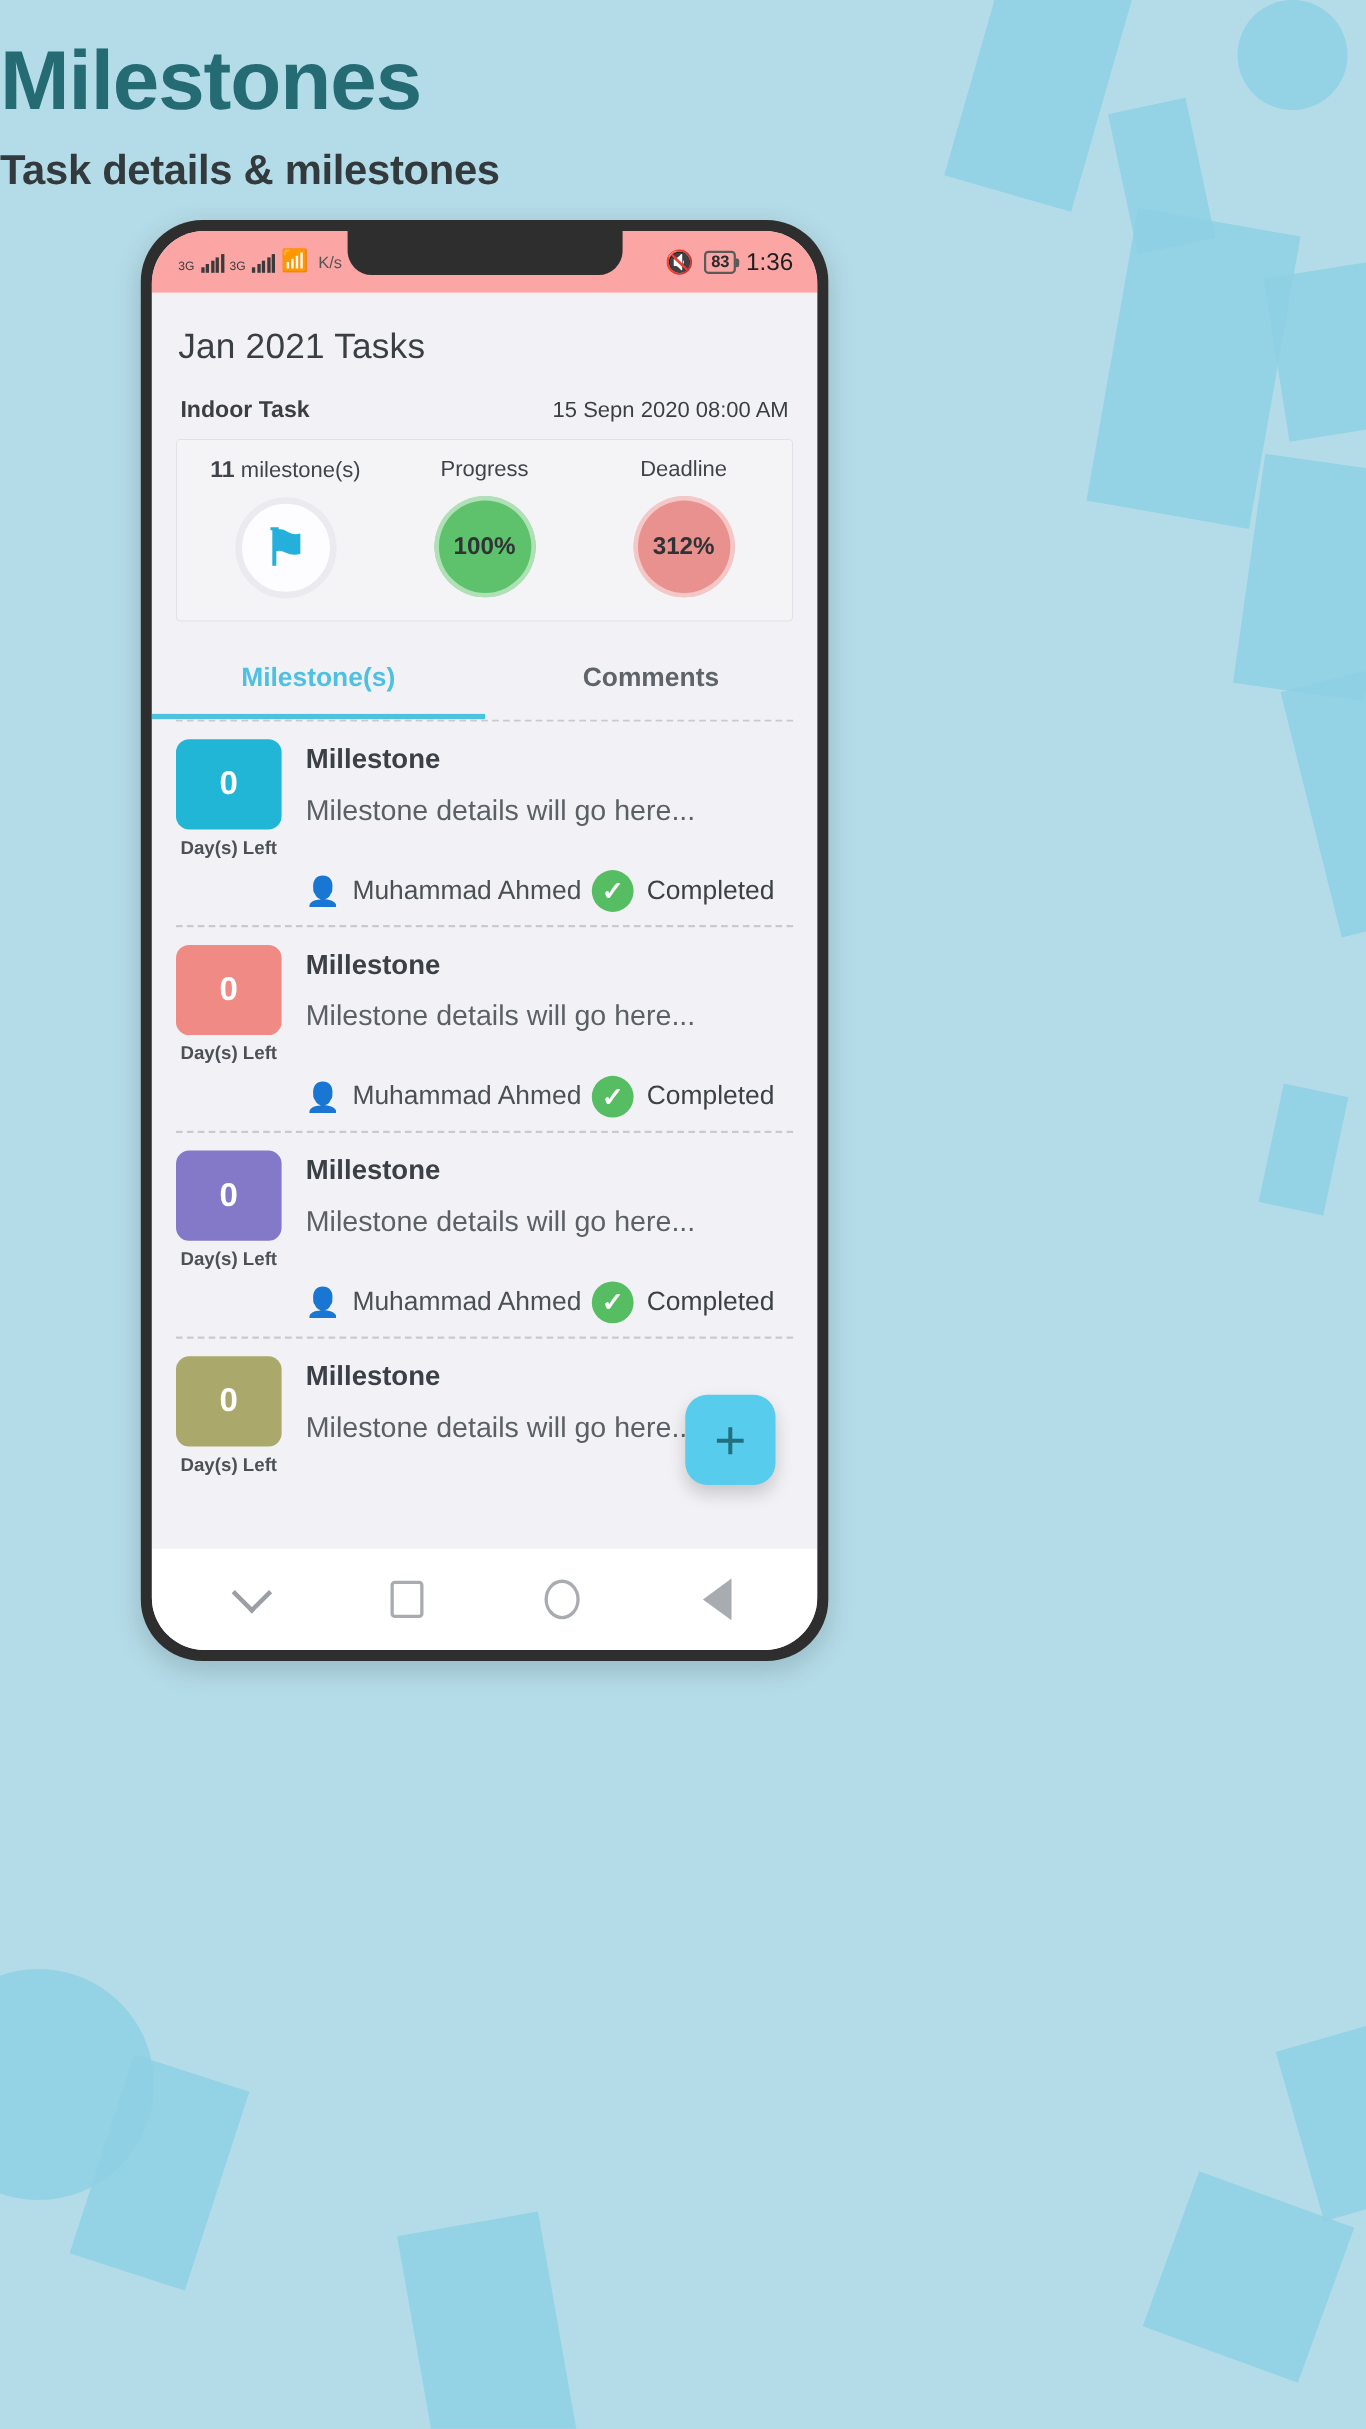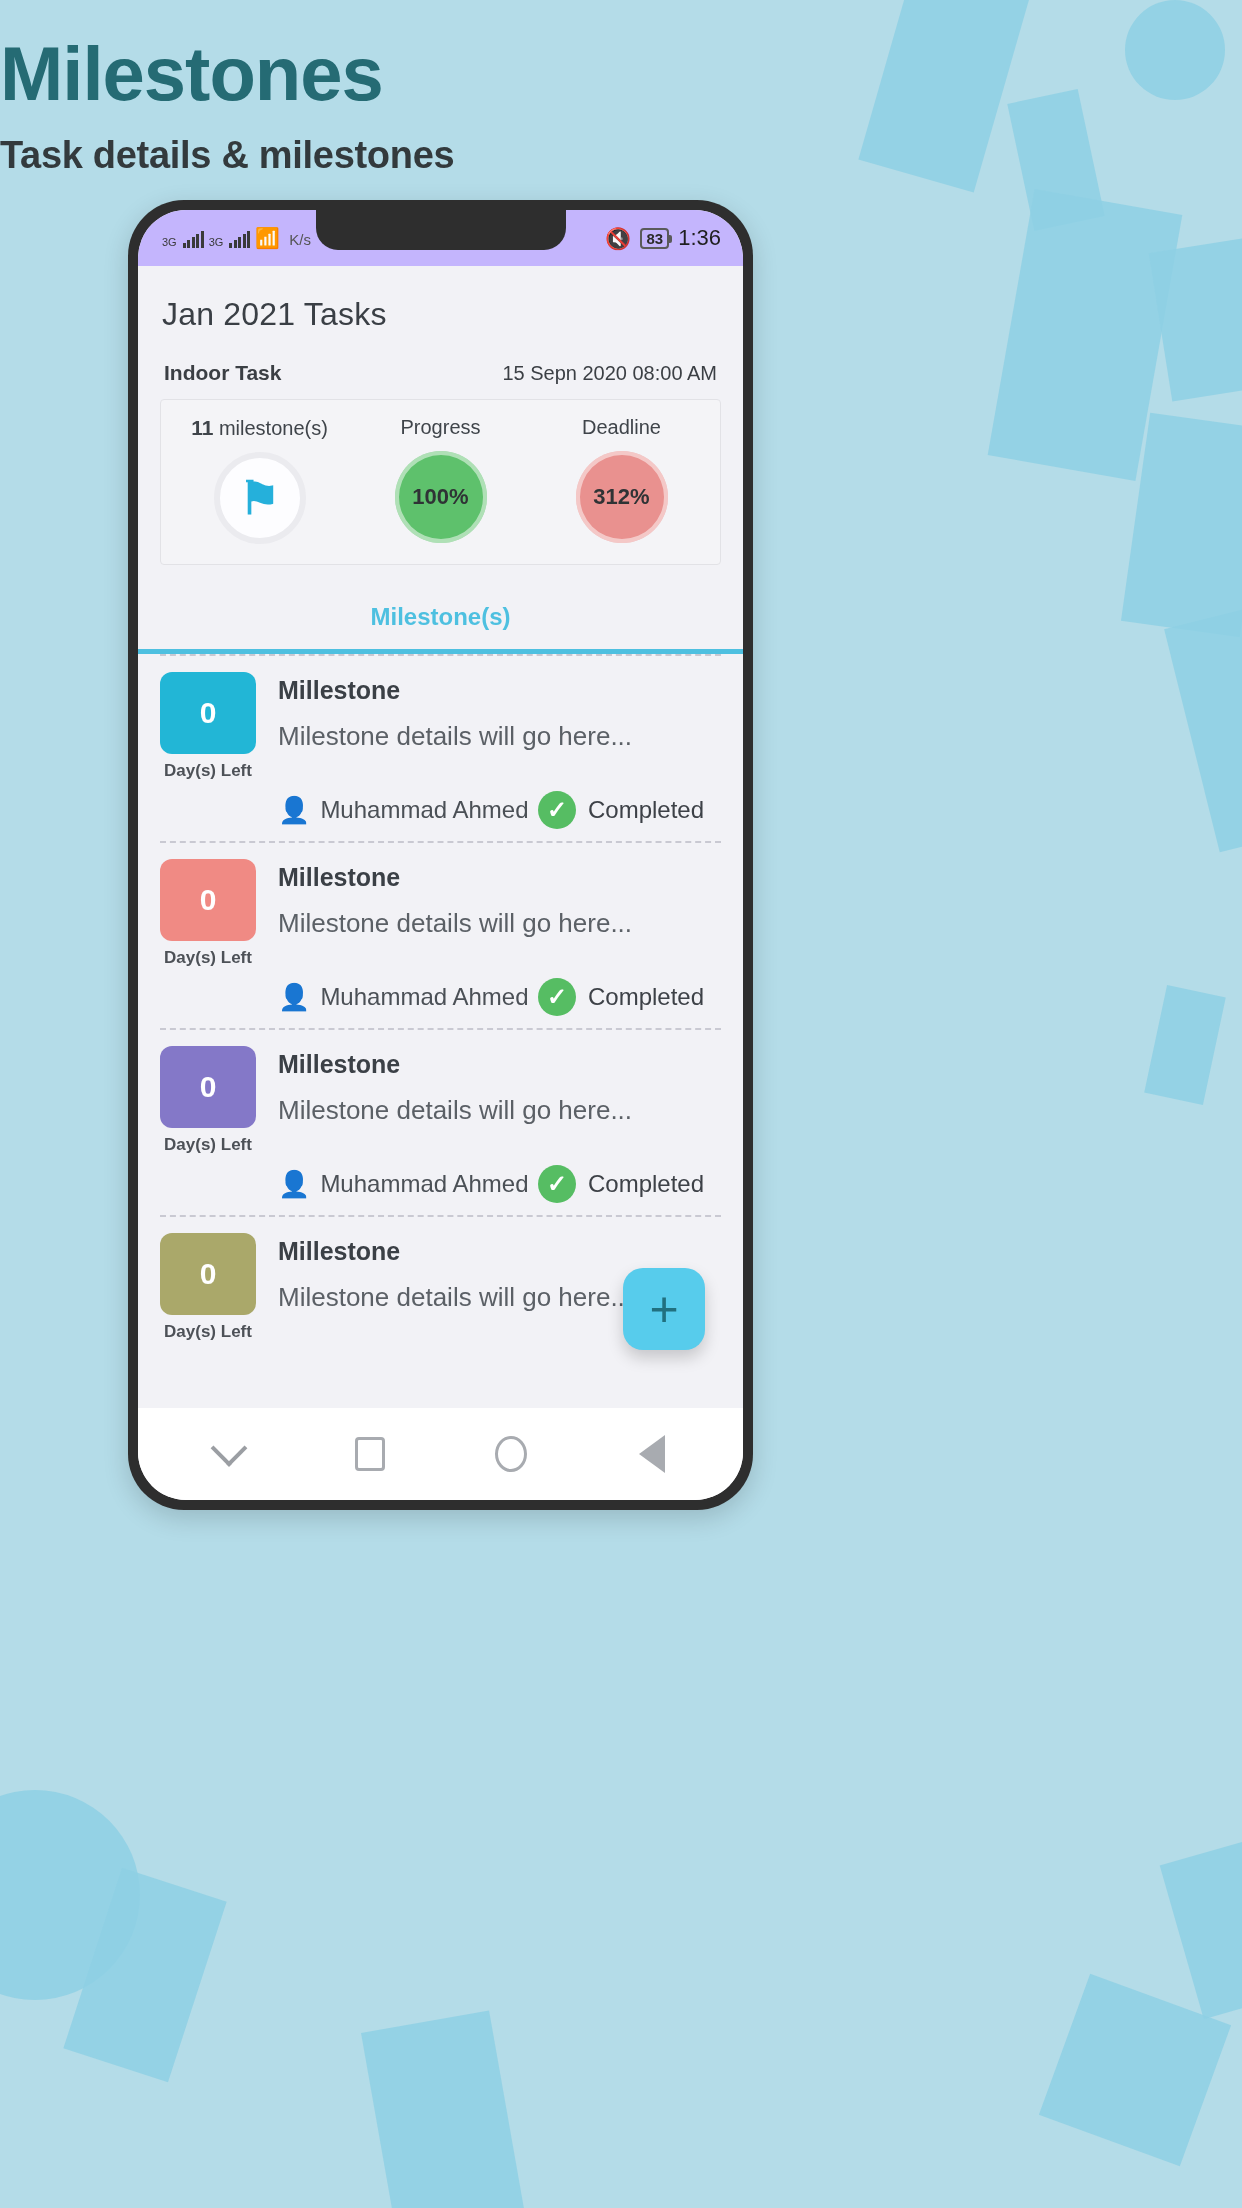--- a/index.html
+++ b/index.html
@@ -54,21 +54,21 @@
     width: 100%; height: 100%;
     background: #f2f2f6;
     border-radius: 48px;
     overflow: hidden;
     position: relative;
     display: flex; flex-direction: column;
   }
 
   
   .statusbar {
-    height: 56px; background: #c4b5fd;
+    height: 56px; background: #fca5a5;
     display: flex; align-items: center;
     padding: 0 22px 0 24px;
     position: relative; flex: none;
     font-size: 19px; color: #2b2b2b;
   }
   .notch {
     position: absolute; left: 50%; transform: translateX(-50%);
     top: 0; width: 250px; height: 40px;
     background: #2e2e2e; border-radius: 0 0 22px 22px;
     z-index: 5;
@@ -260,20 +260,21 @@
         </div>
         <div class="stat">
           <div class="stat-label">Deadline</div>
           <div class="circ red">312%</div>
         </div>
       </div>
     </div>
 
     <div class="tabs">
       <div class="tab active">Milestone(s)</div>
+      <div class="tab">Comments</div>
     </div>
 
     <div class="list">
 
       <div class="divider"></div>
       <div class="ms-item">
         <div class="ms-top">
           <div class="badge-wrap">
             <div class="badge" style="background:#22b6d6">0</div>
             <div class="badge-caption">Day(s) Left</div>

